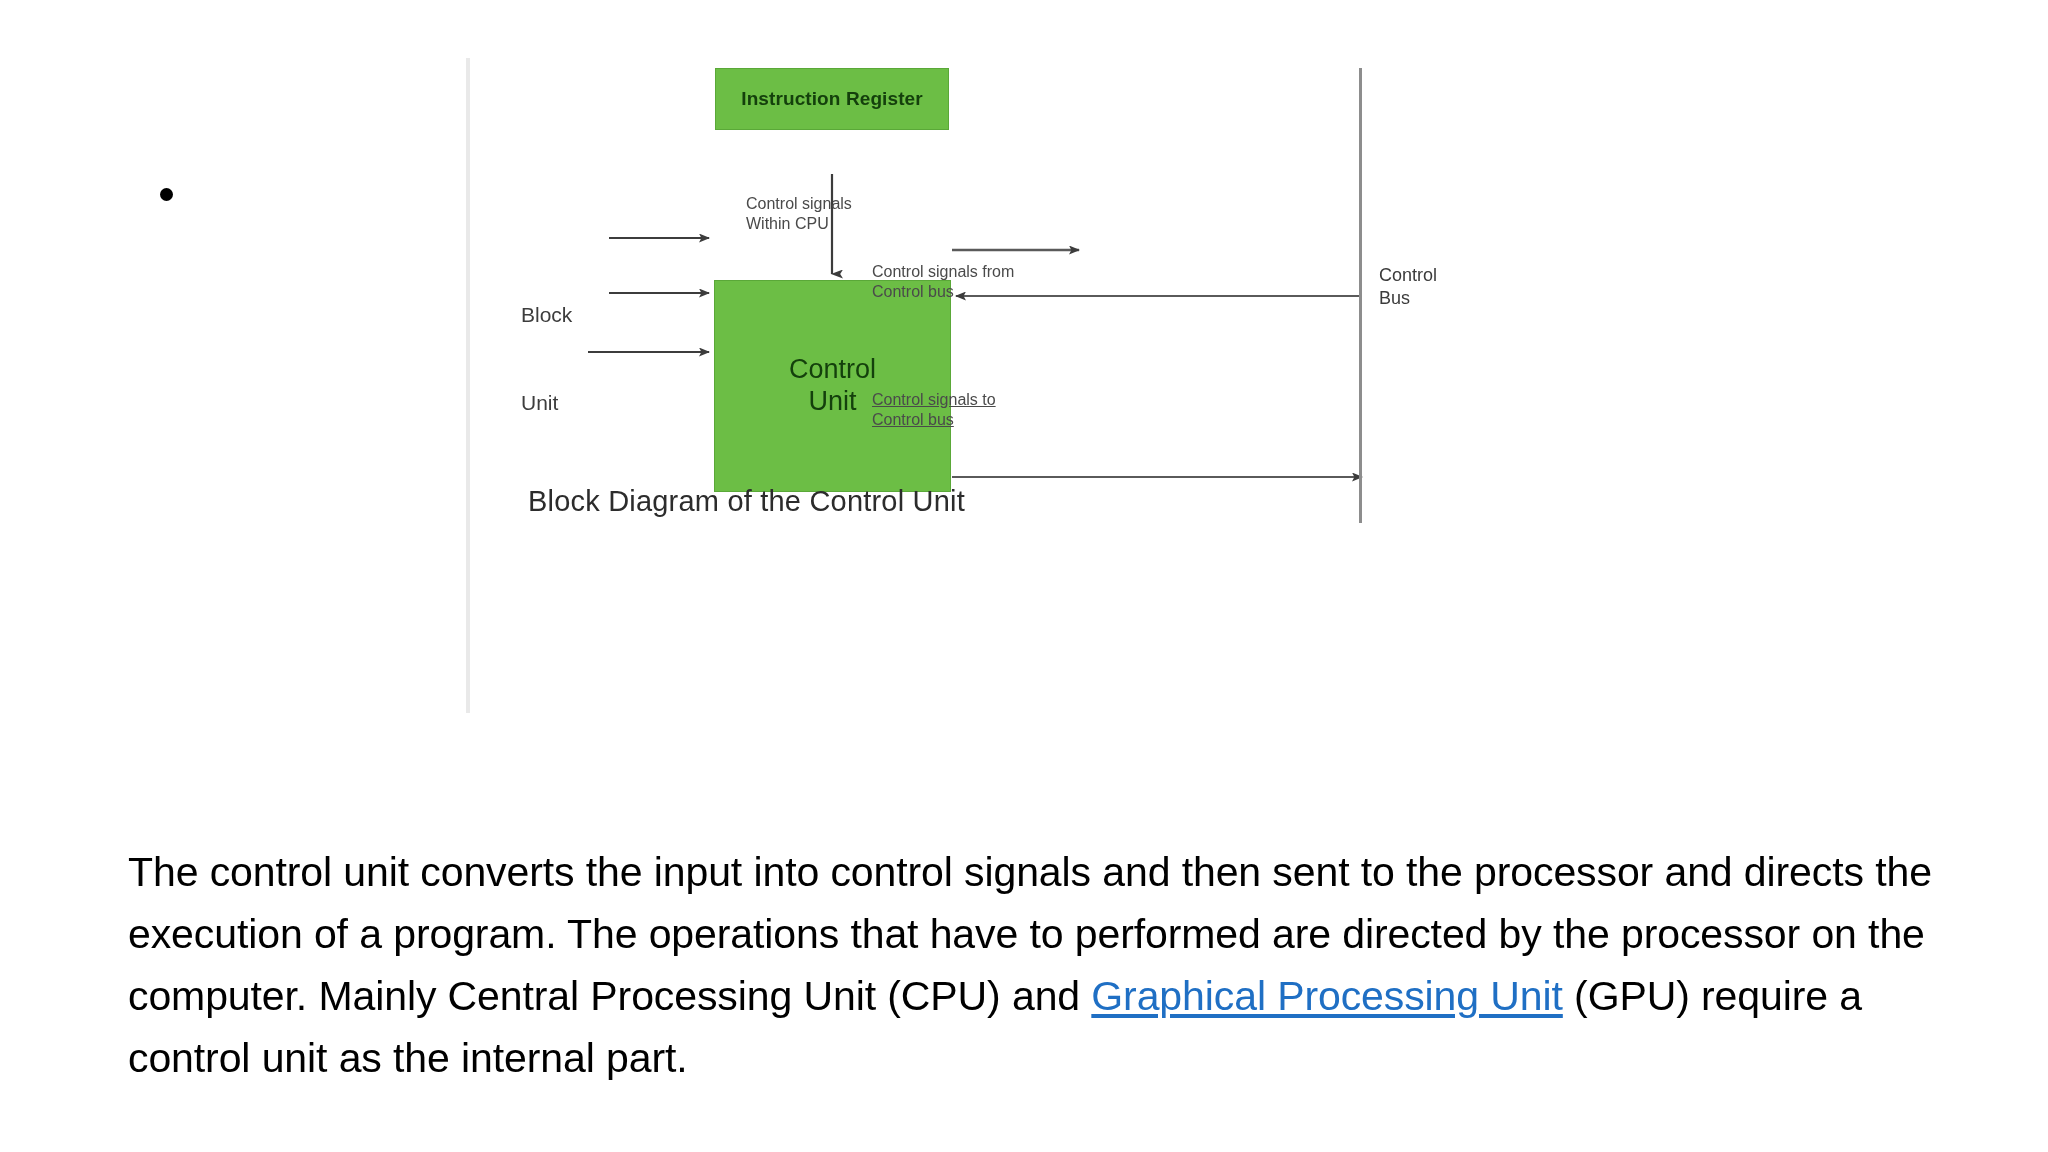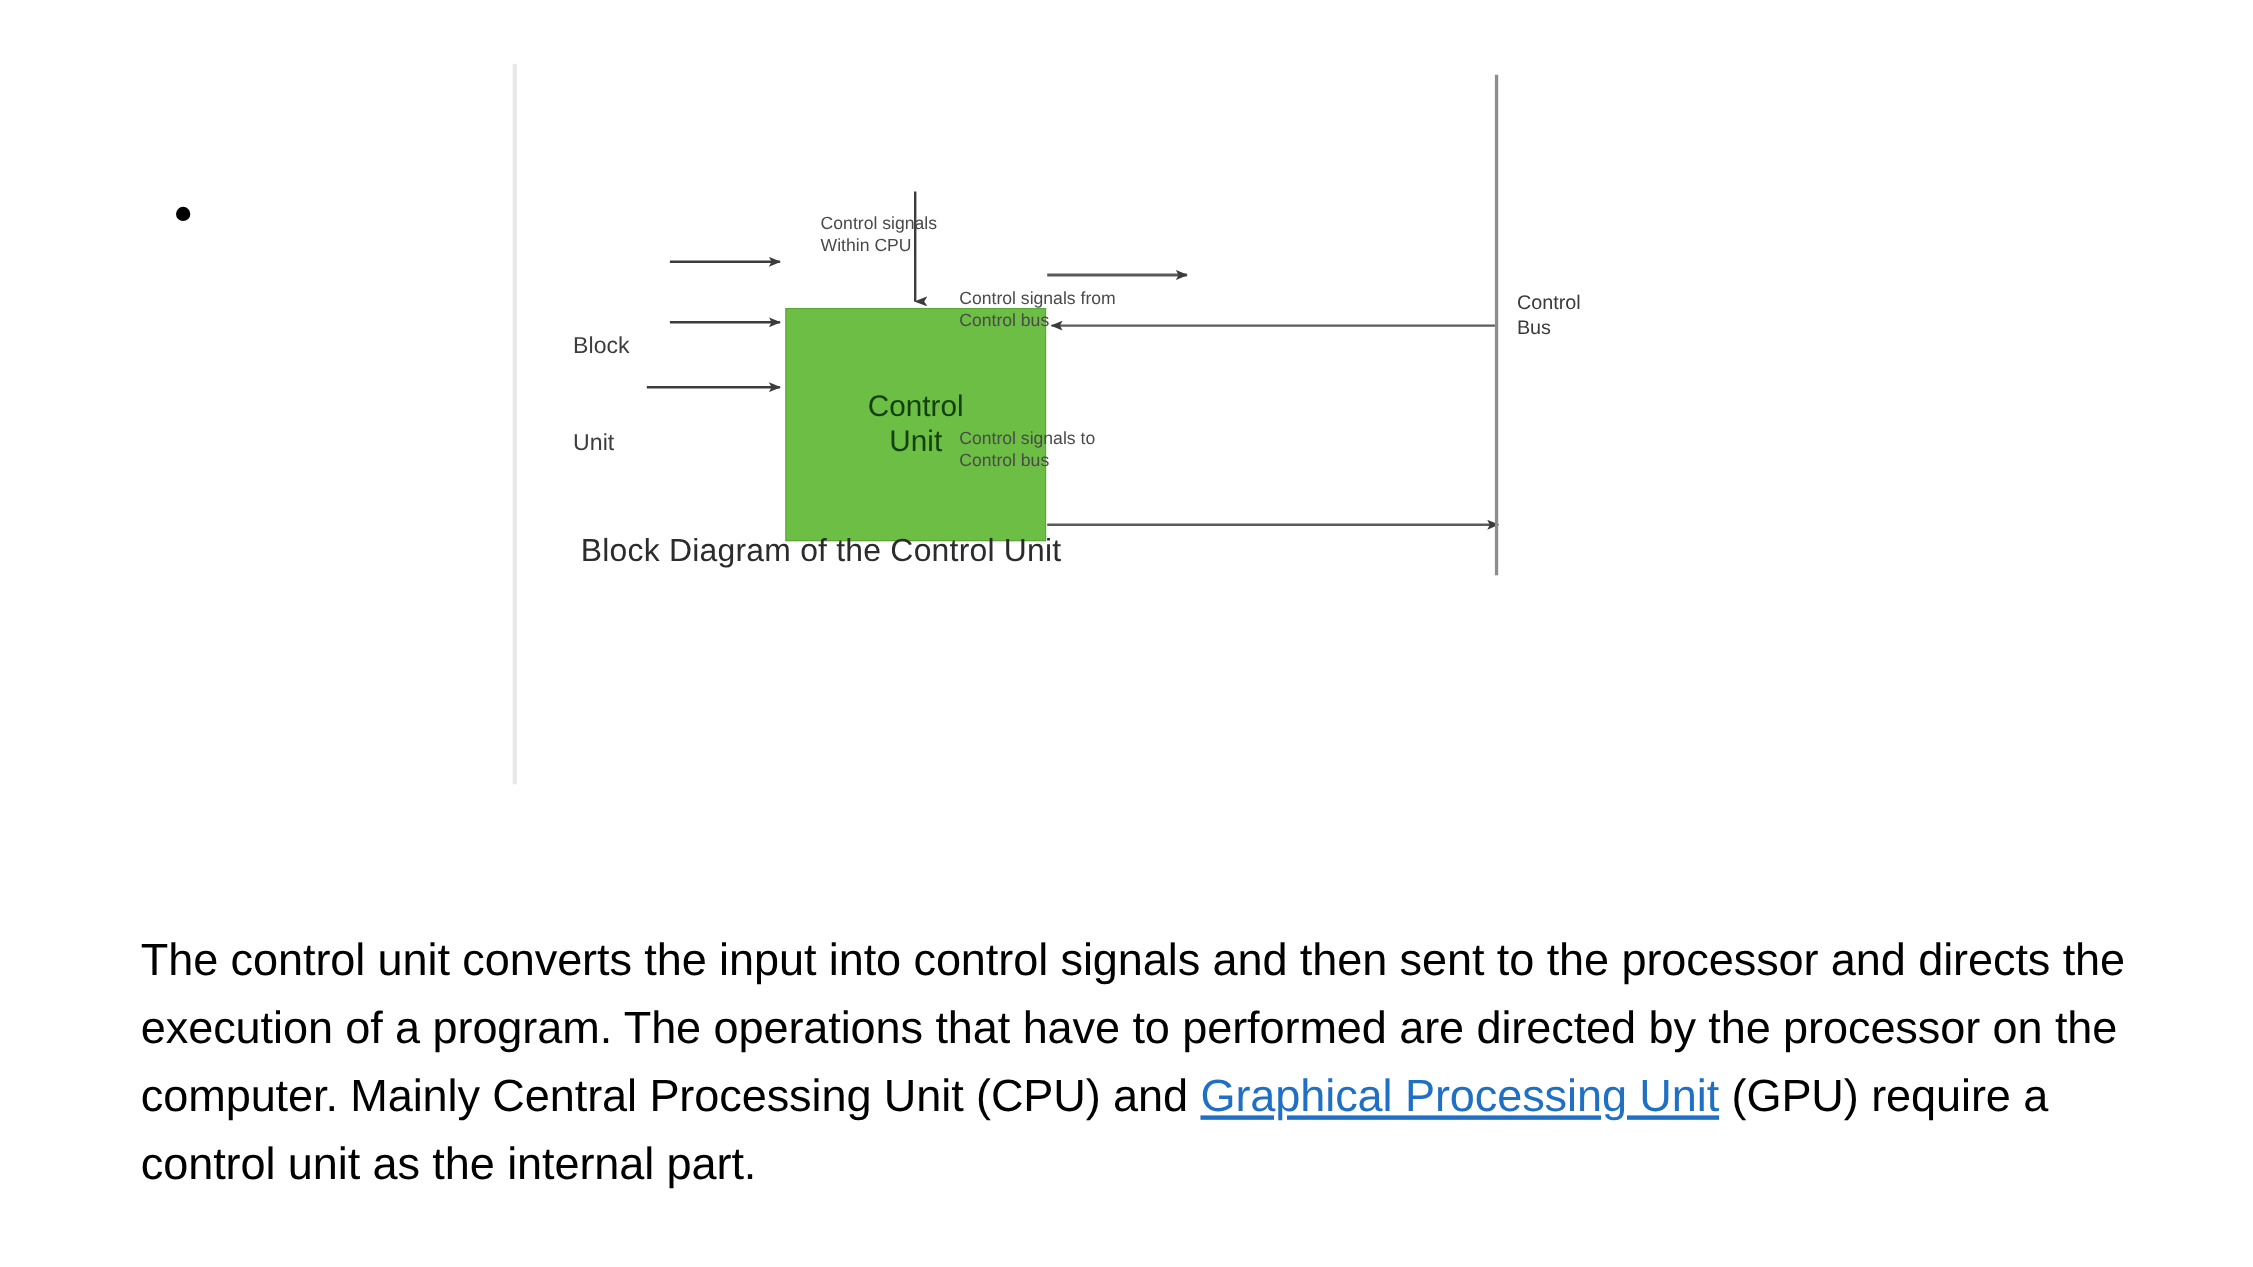--- a/index.html
+++ b/index.html
@@ -121,21 +121,21 @@
   }
   .anno.big {
     font-size: 21px;
     color: #3d3d3d;
   }
 
   #label-flags   { left: 55px;  top: 252px; }
   #label-clock   { left: 55px;  top: 340px; }
   #label-within-cpu  { left: 280px; top: 144px; }
   #label-from-bus    { left: 406px; top: 212px; }
-  #label-to-bus      { left: 406px; top: 340px; }
+  #label-to-bus      { left: 406px; top: 340px; text-decoration: underline; }
 
   
   #diagram-caption {
     position: absolute;
     left: 62px;
     top: 435px;
     width: 1000px;
     font-size: 29px;
     font-weight: normal;
     color: #2c2c2c;
@@ -213,20 +213,23 @@
 
     <g>
       <line x1="893" y1="246" x2="490" y2="246" stroke="#5a5a5a" stroke-width="2.2" marker-end="url(#ah)"></line>
     </g>
 
     <g>
       <line x1="486" y1="427" x2="896" y2="427" stroke="#5a5a5a" stroke-width="2.2" marker-end="url(#ah)"></line>
     </g>
   </svg>
 
+  <div id="instruction-register-box">
+    <span class="blk-label">Instruction Register</span>
+  </div>
 
   <div id="control-unit-box">
     <span class="blk-label">Control
 Unit</span>
   </div>
 
   <div id="control-bus-line"></div>
   <div id="control-bus-label">Control
 Bus</div>
 

